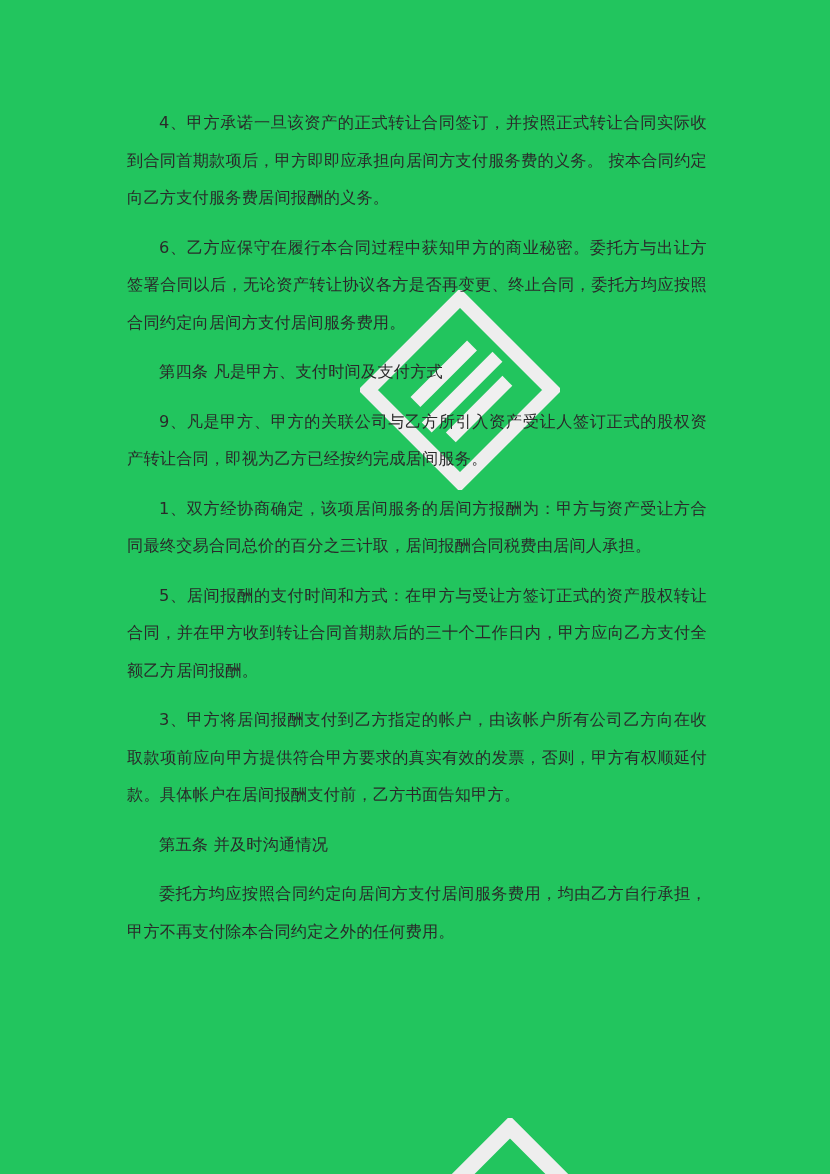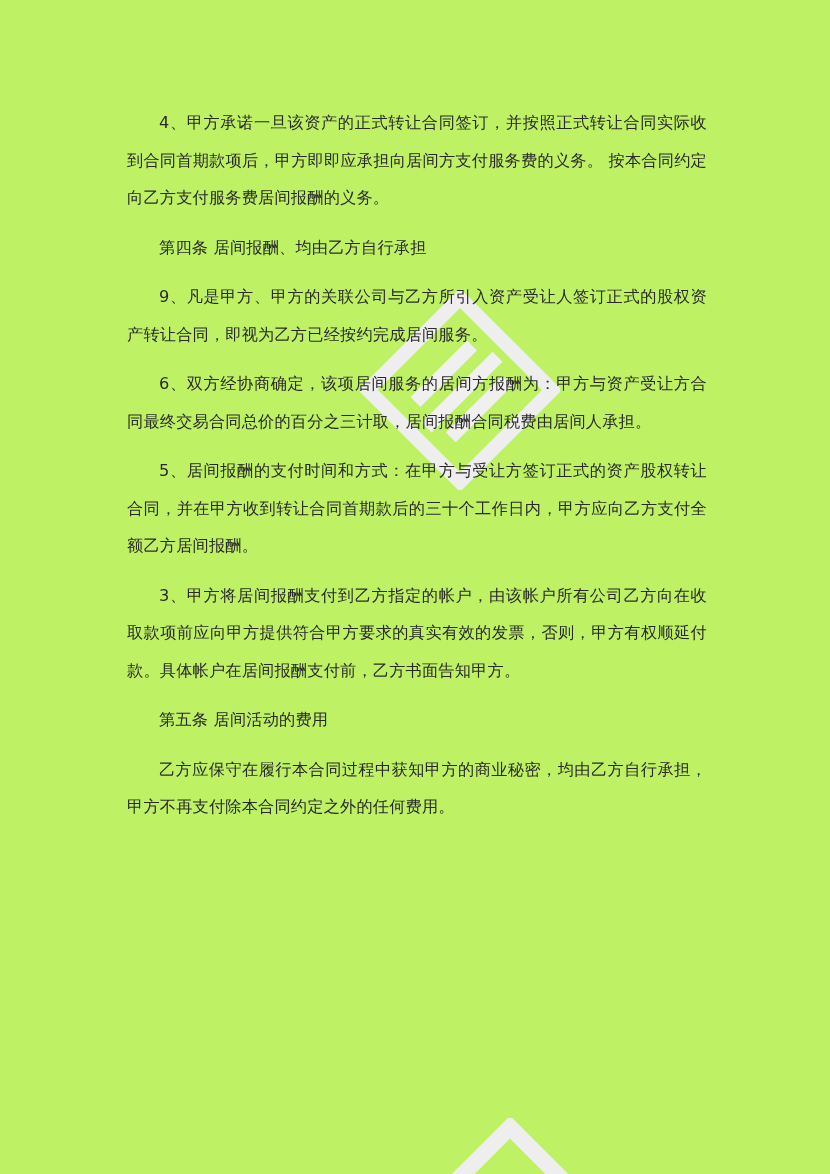--- a/index.html
+++ b/index.html
@@ -13,21 +13,21 @@
       position: relative;
       overflow: hidden;
       font-family: "DejaVu Sans", "Liberation Sans", sans-serif;
       color: #2a2a2a;
     }
     .page {
       position: absolute;
       left: 0; top: 0;
       width: 830px;
       height: 1174px;
-      background: #bef264;
+      background: #22c55e;
     }
     .watermark {
       position: absolute;
       pointer-events: none;
     }
     .wm-top {
       left: 360px;
       top: 290px;
       width: 200px;
       height: 200px;
@@ -78,21 +78,22 @@
     </g>
     <g fill="#f0f0f0">
       <rect x="70" y="60" width="14" height="80" transform="rotate(45 100 100)"></rect>
       <rect x="96" y="50" width="14" height="100" transform="rotate(45 100 100)"></rect>
       <rect x="120" y="60" width="14" height="80" transform="rotate(45 100 100)"></rect>
     </g>
   </svg>
 
   <div class="content">
     <p class="para">4、甲方承诺一旦该资产的正式转让合同签订，并按照正式转让合同实际收到合同首期款项后，甲方即即应承担向居间方支付服务费的义务。 按本合同约定向乙方支付服务费居间报酬的义务。</p>
-    <p class="para heading">第四条  居间报酬、均由乙方自行承担</p>
+    <p class="para">6、乙方应保守在履行本合同过程中获知甲方的商业秘密。委托方与出让方签署合同以后，无论资产转让协议各方是否再变更、终止合同，委托方均应按照合同约定向居间方支付居间服务费用。</p>
+    <p class="para heading">第四条  凡是甲方、支付时间及支付方式</p>
     <p class="para">9、凡是甲方、甲方的关联公司与乙方所引入资产受让人签订正式的股权资产转让合同，即视为乙方已经按约完成居间服务。</p>
-    <p class="para">6、双方经协商确定，该项居间服务的居间方报酬为：甲方与资产受让方合同最终交易合同总价的百分之三计取，居间报酬合同税费由居间人承担。</p>
+    <p class="para">1、双方经协商确定，该项居间服务的居间方报酬为：甲方与资产受让方合同最终交易合同总价的百分之三计取，居间报酬合同税费由居间人承担。</p>
     <p class="para">5、居间报酬的支付时间和方式：在甲方与受让方签订正式的资产股权转让合同，并在甲方收到转让合同首期款后的三十个工作日内，甲方应向乙方支付全额乙方居间报酬。</p>
     <p class="para">3、甲方将居间报酬支付到乙方指定的帐户，由该帐户所有公司乙方向在收取款项前应向甲方提供符合甲方要求的真实有效的发票，否则，甲方有权顺延付款。具体帐户在居间报酬支付前，乙方书面告知甲方。</p>
-    <p class="para heading">第五条  居间活动的费用</p>
-    <p class="para">乙方应保守在履行本合同过程中获知甲方的商业秘密，均由乙方自行承担，甲方不再支付除本合同约定之外的任何费用。</p>
+    <p class="para heading">第五条  并及时沟通情况</p>
+    <p class="para">委托方均应按照合同约定向居间方支付居间服务费用，均由乙方自行承担，甲方不再支付除本合同约定之外的任何费用。</p>
   </div>
 </div>
 
 </body></html>

